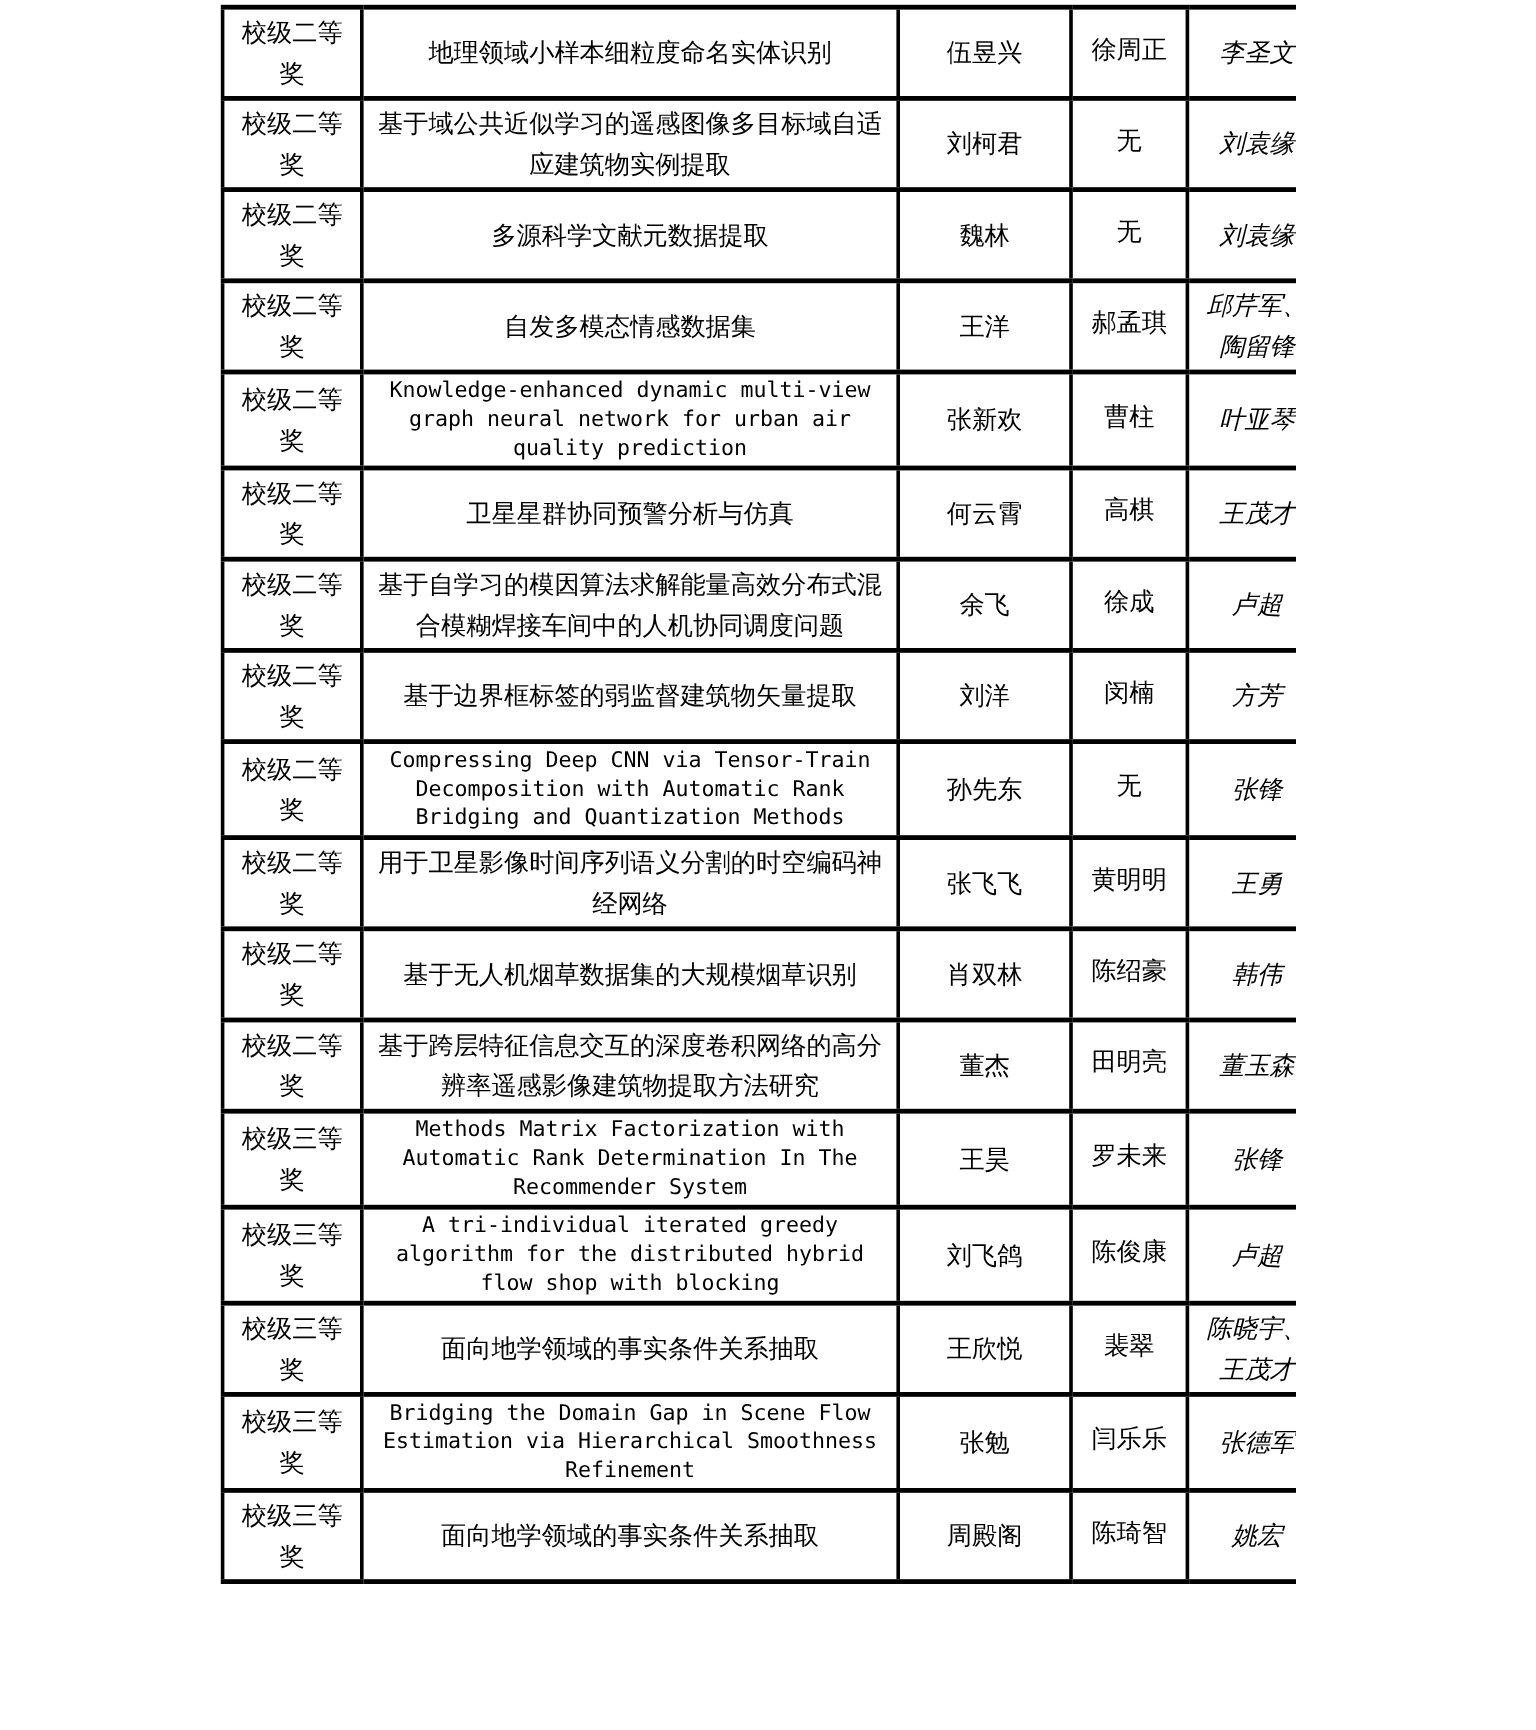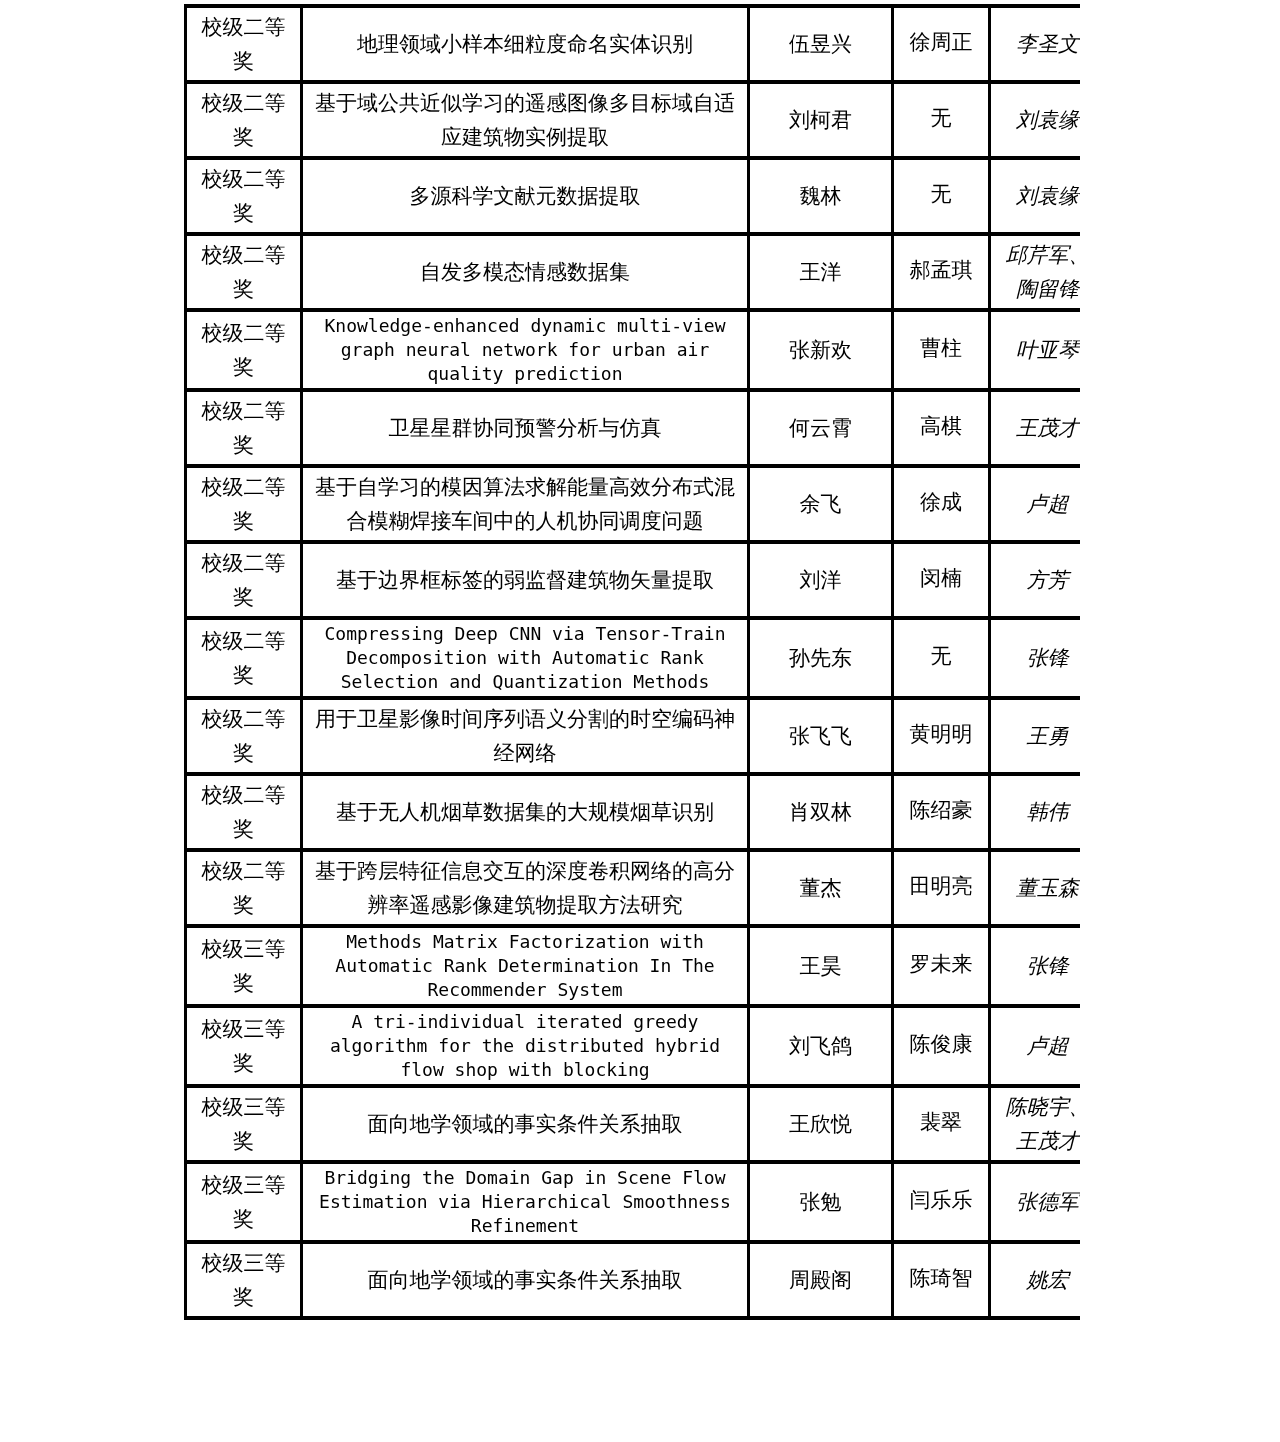--- a/index.html
+++ b/index.html
@@ -106,21 +106,21 @@
   </tr>
         <tr>
     <td class="cell-award">校级二等奖</td>
     <td class="cell-title">基于边界框标签的弱监督建筑物矢量提取</td>
     <td class="cell-name1">刘洋</td>
     <td class="cell-name2">闵楠</td>
     <td class="cell-name3">方芳</td>
   </tr>
         <tr>
     <td class="cell-award">校级二等奖</td>
-    <td class="cell-title latin">Compressing Deep CNN via Tensor-Train Decomposition with Automatic Rank Selection and Quantization Methods</td>
+    <td class="cell-title latin">Compressing Deep CNN via Tensor-Train Decomposition with Automatic Rank Bridging and Quantization Methods</td>
     <td class="cell-name1">孙先东</td>
     <td class="cell-name2">无</td>
     <td class="cell-name3">张锋</td>
   </tr>
         <tr>
     <td class="cell-award">校级二等奖</td>
     <td class="cell-title">用于卫星影像时间序列语义分割的时空编码神经网络</td>
     <td class="cell-name1">张飞飞</td>
     <td class="cell-name2">黄明明</td>
     <td class="cell-name3">王勇</td>

